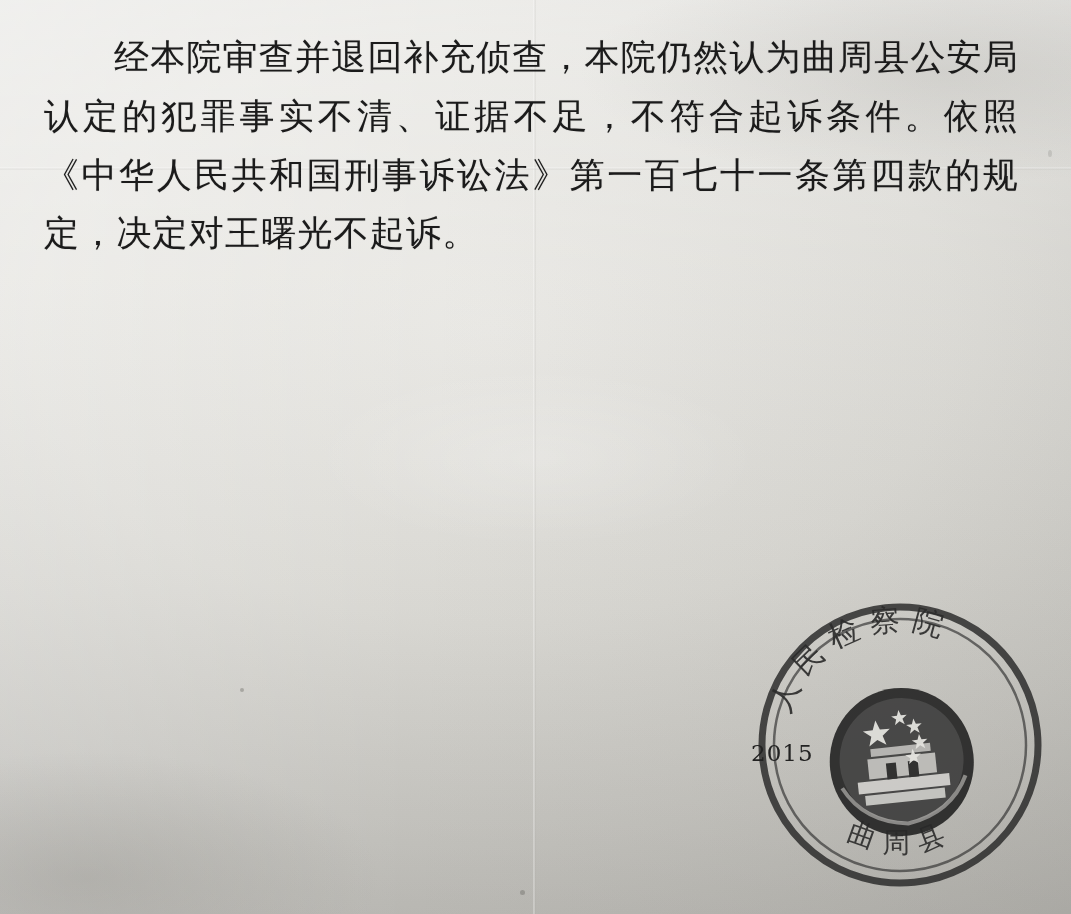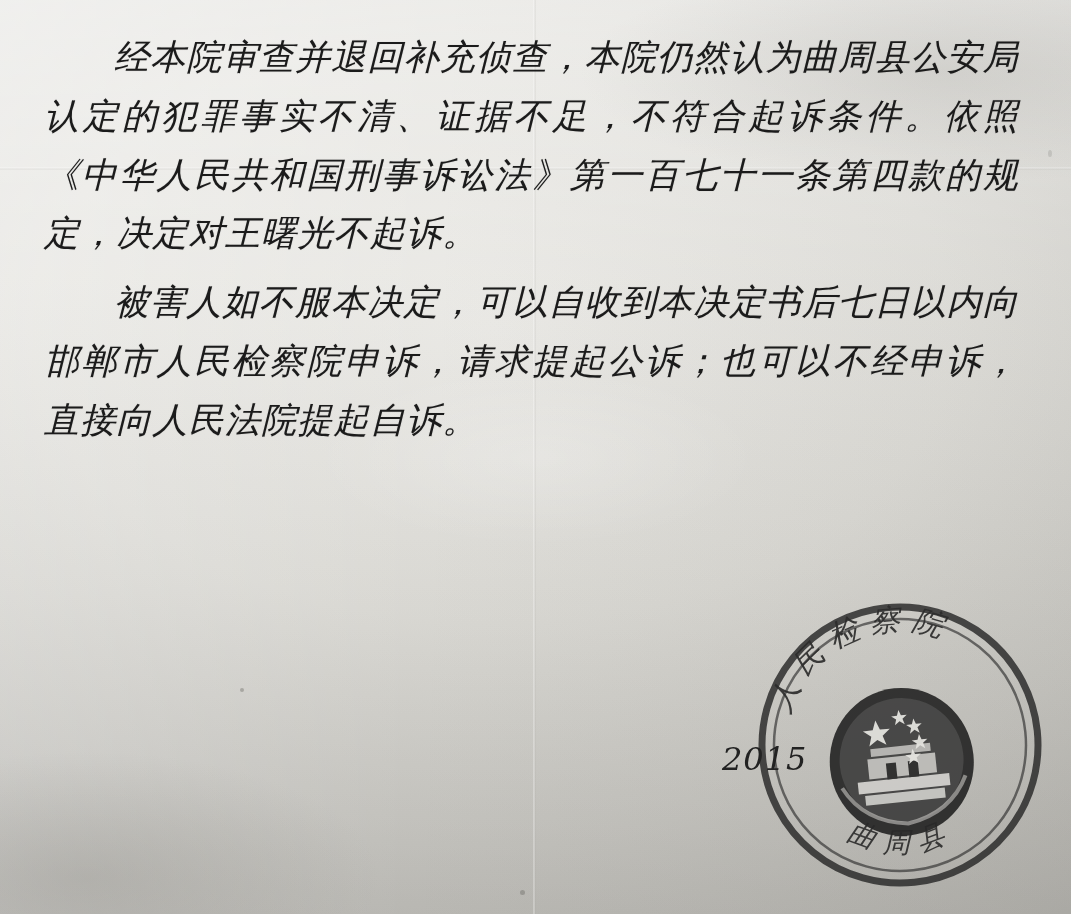--- a/index.html
+++ b/index.html
@@ -13,21 +13,20 @@
     font-family: "DejaVu Serif", serif;
     background: #c9c8c4;
   }
   #page {
     position: relative;
     width: 1071px;
     height: 914px;
     background:
       radial-gradient(ellipse 1100px 700px at 46% 36%, #e9e8e4 0%, #e2e1dc 42%, #d5d4cf 72%, #c5c4bf 100%);
     overflow: hidden;
-    font-style: italic;
   }
   
   #page::before {
     content: "";
     position: absolute;
     inset: 0;
     background:
       linear-gradient(178deg, rgba(255,255,255,0.45) 0%, rgba(255,255,255,0.12) 30%, rgba(120,118,112,0.08) 62%, rgba(90,88,84,0.20) 100%),
       linear-gradient(92deg, rgba(255,255,255,0.30) 0%, rgba(255,255,255,0.00) 40%, rgba(120,118,112,0.10) 100%);
     pointer-events: none;
@@ -71,24 +70,24 @@
     width: 290px;
     height: 290px;
     z-index: 4;
     transform: rotate(-6deg);
     opacity: 0.92;
   }
   #seal svg { display: block; }
 
   .seal-date {
     position: absolute;
-    left: 722px;
+    left: 751px;
     top: 740px;
     z-index: 5;
-    font-size: 32px;
+    font-size: 23px;
     letter-spacing: 1px;
     color: #222;
     font-family: "DejaVu Serif", serif;
   }
 
   .fold-line {
     position: absolute;
     z-index: 2;
     pointer-events: none;
   }
@@ -121,21 +120,20 @@
 
   <div class="fold-line fold-v"></div>
   <div class="fold-line fold-h"></div>
 
   <div class="speck" style="left:240px;top:688px;width:4px;height:4px;"></div>
   <div class="speck" style="left:520px;top:890px;width:5px;height:5px;"></div>
   <div class="speck" style="left:1048px;top:150px;width:4px;height:7px;opacity:.5;"></div>
 
   <div class="doc-body">
     <p class="para p1">经本院审查并退回补充侦查，本院仍然认为曲周县公安局认定的犯罪事实不清、证据不足，不符合起诉条件。依照《中华人民共和国刑事诉讼法》第一百七十一条第四款的规定，决定对王曙光不起诉。</p>
-    <p class="para p3">被害人如不服本决定，可以自收到本决定书后七日以内向邯郸市人民检察院申诉，请求提起公诉；也可以不经申诉，直接向人民法院提起自诉。</p>
   </div>
 
   <div class="seal-date">2015</div>
 
   <div id="seal">
     <svg width="290" height="290" viewBox="0 0 290 290" xmlns="http://www.w3.org/2000/svg">
       <defs>
         <path id="sealArc" d="M 145,278 m -128,0 a 128,128 0 1,1 256,0 a 128,128 0 1,1 -256,0"></path>
         <path id="sealArcTop" d="M 30,145 a 115,115 0 1,1 230,0"></path>
         <path id="sealArcBottom" d="M 38,145 a 107,107 0 1,0 214,0"></path>

